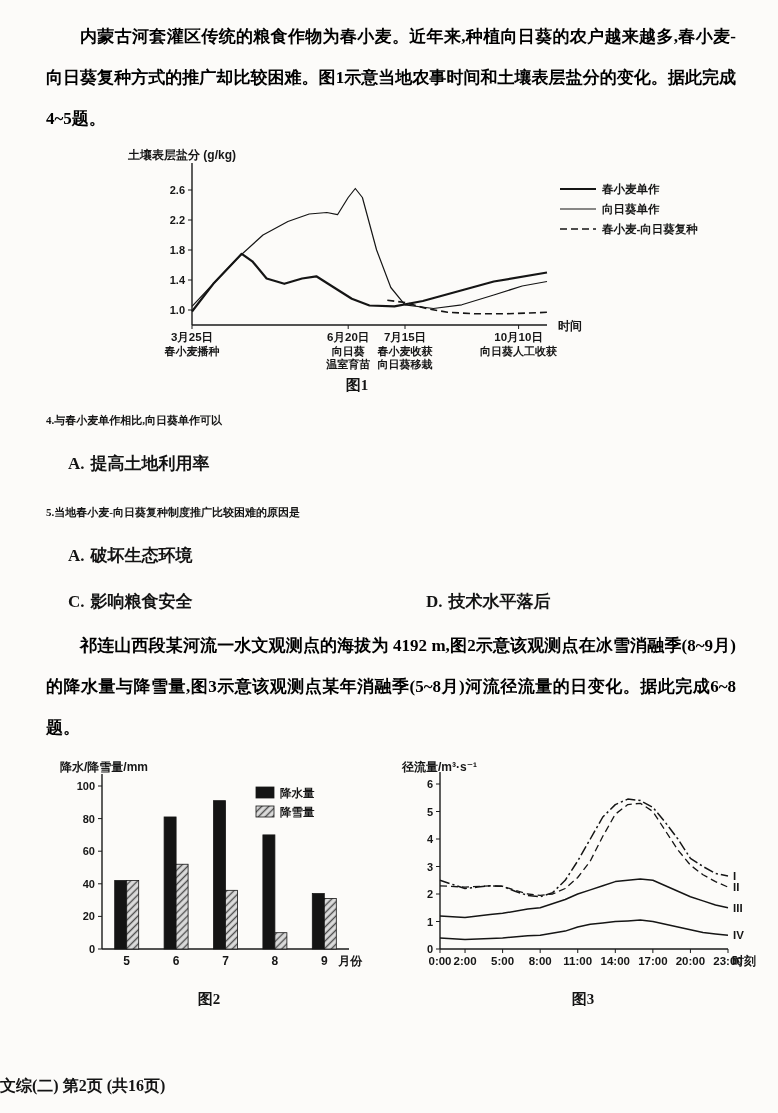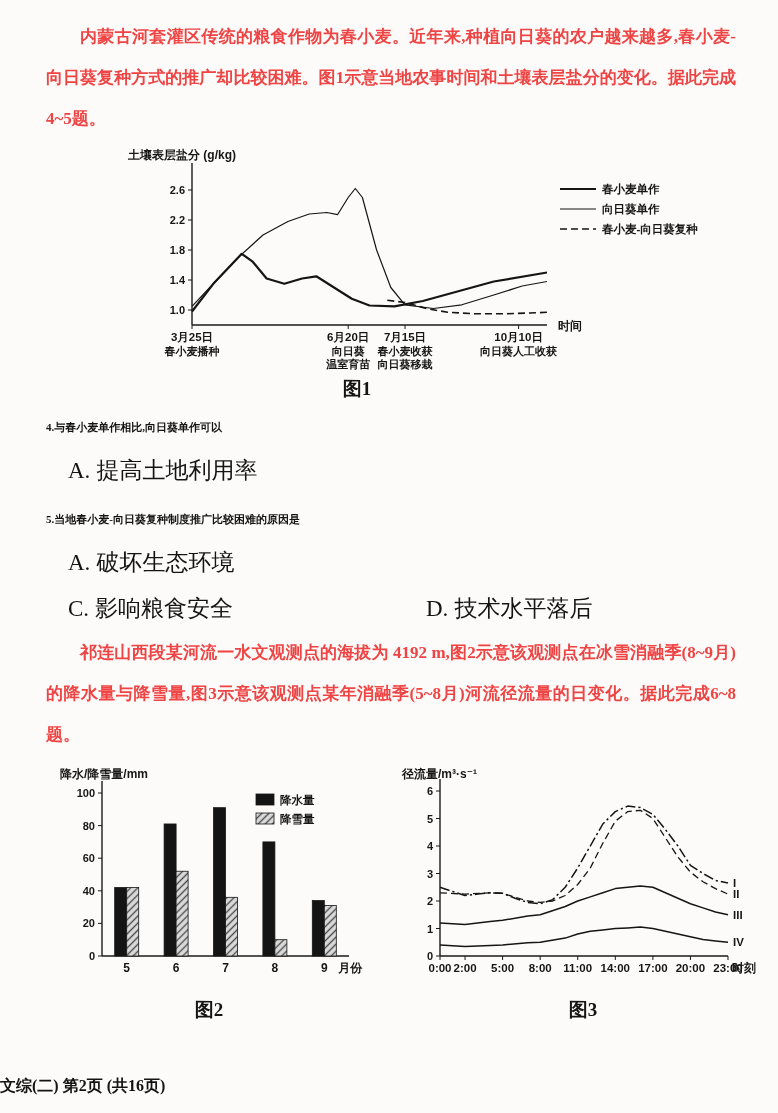--- a/index.html
+++ b/index.html
@@ -1,27 +1,27 @@
 <!DOCTYPE html>
 <html><head>
 <meta charset="utf-8">
 <style>
   *{margin:0;padding:0;box-sizing:border-box}
   html,body{width:778px;height:1113px}
   body{background:#efeeec;font-family:"Liberation Serif","DejaVu Serif",serif}
   .page{position:relative;width:778px;height:1113px;background:#fcfbf9;color:#141414;overflow:hidden}
   .content{padding:16px 42px 0 46px}
-  .passage{font-size:17px;line-height:41px;text-indent:2em;text-align:justify;font-weight:600;color:#ef4444}
+  .passage{font-size:17px;line-height:41px;text-indent:2em;text-align:justify;font-weight:600;color:#000000}
   figure{margin:0}
   .fig1-wrap{margin:4px 0 0 56px}
-  .caption{text-align:center;font-size:19px;font-weight:700;margin-top:1px}
+  .caption{text-align:center;font-size:15px;font-weight:700;margin-top:1px}
   .fig1-wrap .caption{width:620px;padding-right:110px}
   .question{margin-top:4px}
   .stem{font-size:11px;font-weight:600;line-height:42px}
-  .opt-row{display:flex;font-size:23px;font-weight:400;line-height:46px}
+  .opt-row{display:flex;font-size:17px;font-weight:700;line-height:46px}
   .opt.col1{width:380px;padding-left:22px}
   .olabel{margin-right:6px}
   .figrow{display:flex;gap:34px;margin:8px 0 0 8px;align-items:flex-start}
   .figblock .caption{margin-top:18px}
   .footer{position:absolute;bottom:16px;left:0;width:100%;text-align:left;font-size:16px;font-weight:700}
   svg{display:block}
   svg text{font-family:"Liberation Sans","DejaVu Sans",sans-serif;fill:#161616}
 </style>
 </head>
 <body>

